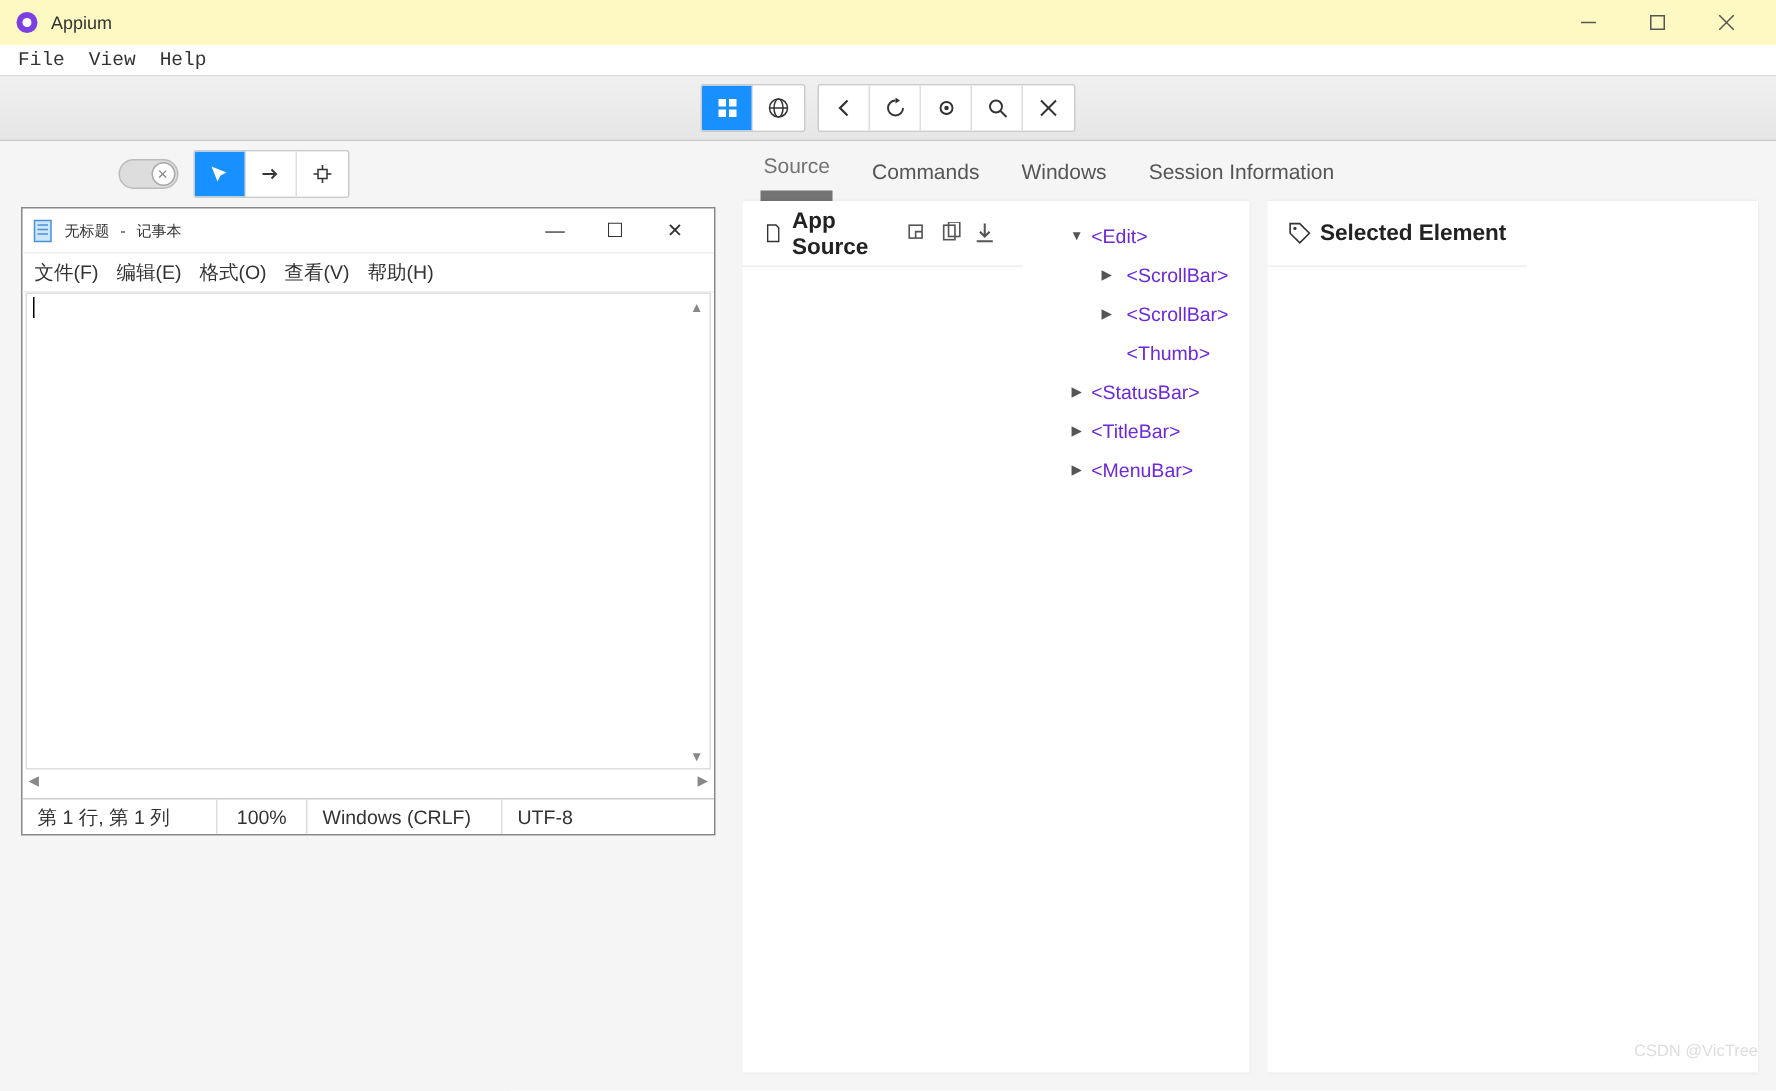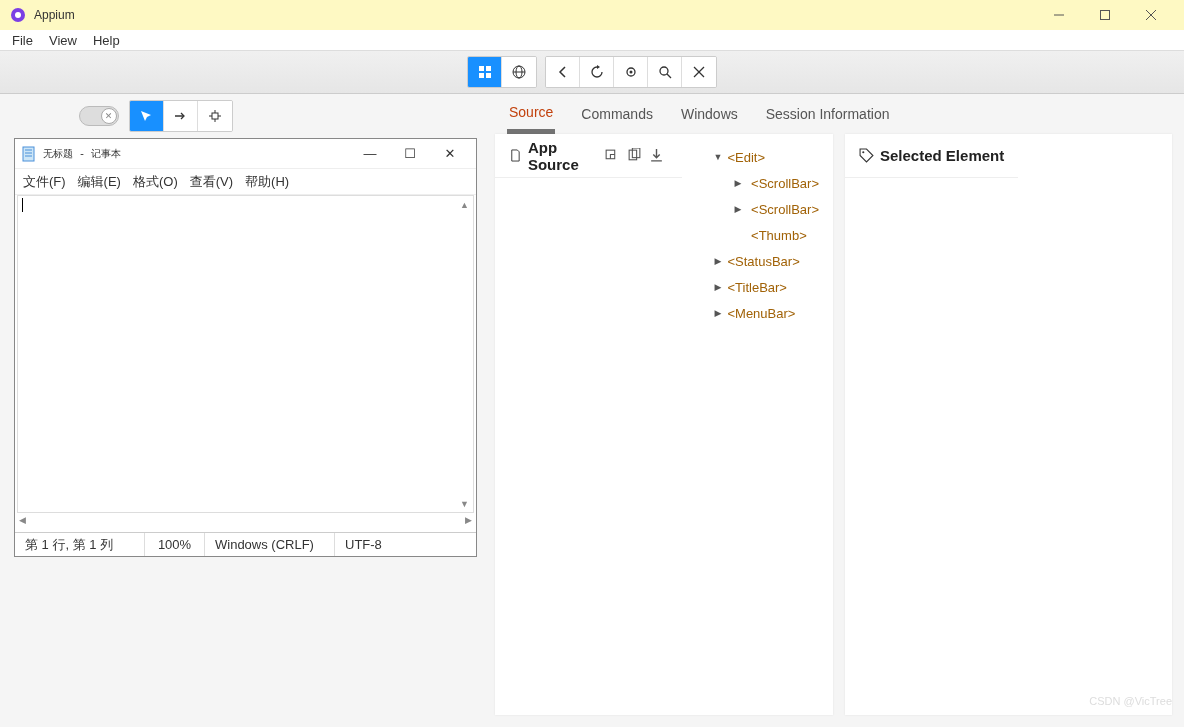--- a/index.html
+++ b/index.html
@@ -7,21 +7,21 @@
 
 
 .titlebar { height: 30px; display: flex; align-items: center; padding: 0 10px; background: #fef9c3; }
 .titlebar .logo { width: 16px; height: 16px; margin-right: 8px; }
 .titlebar .title { flex: 1; font-size: 12px; }
 .win-controls { display: flex; gap: 0; }
 .win-btn { width: 46px; height: 30px; display: flex; align-items: center; justify-content: center; color: #555; }
 .win-btn svg { width: 10px; height: 10px; }
 
 
-.menubar { height: 20px; display: flex; align-items: flex-end; padding: 0 4px; font-size: 13px; }
+.menubar { height: 20px; display: flex; align-items: flex-start; padding: 0 4px; font-size: 13px; font-family: Liberation Mono, monospace; }
 .menubar span { padding: 2px 8px; }
 
 
 .top-toolbar { height: 44px; background: linear-gradient(#f0f0f0,#e6e6e6); border-top:1px solid #ddd; border-bottom:1px solid #ccc; display: flex; align-items: center; justify-content: center; gap: 8px; }
 .btn-group { display: flex; border: 1px solid #ccc; border-radius: 2px; overflow: hidden; background:#fff; }
 .tb-btn { width: 34px; height: 30px; display: flex; align-items: center; justify-content: center; background: #fff; border-right: 1px solid #ddd; }
 .tb-btn:last-child { border-right: none; }
 .tb-btn.active { background: #1890ff; color: #fff; }
 .tb-btn svg { width: 14px; height: 14px; }
 
@@ -48,36 +48,36 @@
 .preview-status .cell { padding: 0 10px; border-right:1px solid #ddd; height:100%; display:flex; align-items:center; }
 .preview-status .cell:first-child { flex:0 0 130px; }
 .preview-status .cell.zoom { flex:0 0 60px; justify-content:center; }
 .preview-status .cell.eol { flex:0 0 130px; }
 .preview-status .cell.enc { flex:0 0 90px; border-right:none; }
 
 
 .right-area { flex: 1; display: flex; flex-direction: column; }
 .tabs { height: 40px; display: flex; align-items: center; gap: 24px; padding: 0 16px; }
 .tab { padding: 9px 2px; font-size: 14px; color: #555; }
-.tab.active { color: #c2410c; border-bottom: 5px solid #737373; }
+.tab.active { color: #737373; border-bottom: 8px solid #737373; }
 .panels { flex: 1; display: flex; gap: 12px; padding: 0 12px 12px 4px; }
 .panel { background: #fff; flex: 1; display: flex; flex-direction: row; box-shadow: 0 0 2px rgba(0,0,0,0.08); }
 .panel-left { flex: 0 0 338px; }
 .panel-header { height: 44px; display: flex; align-items: center; padding: 0 14px; font-size: 15px; font-weight: 600; color: #222; border-bottom:1px solid #eee; }
 .panel-header .spacer { flex: 1; }
 .panel-header .hicon { width: 26px; display:flex; justify-content:center; color:#555; }
 .panel-header svg { width:15px; height:15px; }
 .panel-body { padding: 10px 14px; font-size: 13px; }
 .panel-body .empty { color: #888; font-style: italic; }
 
 
 .tree { font-size: 13px; }
 .tree-row { display: flex; align-items: center; height: 26px; }
 .tree-row .caret { width: 12px; font-size: 9px; color: #555; text-align:center; }
-.tree-row .tag { color: #a16207; }
+.tree-row .tag { color: #6d28d9; }
 .indent-1 { padding-left: 16px; }
 .indent-2 { padding-left: 36px; }
 
 .watermark { position: fixed; bottom: 20px; right: 12px; font-size: 11px; color: #ddd; }
 </style>
 </head>
 <body>
 
 <div class="titlebar">
   <svg class="logo" viewBox="0 0 16 16">

